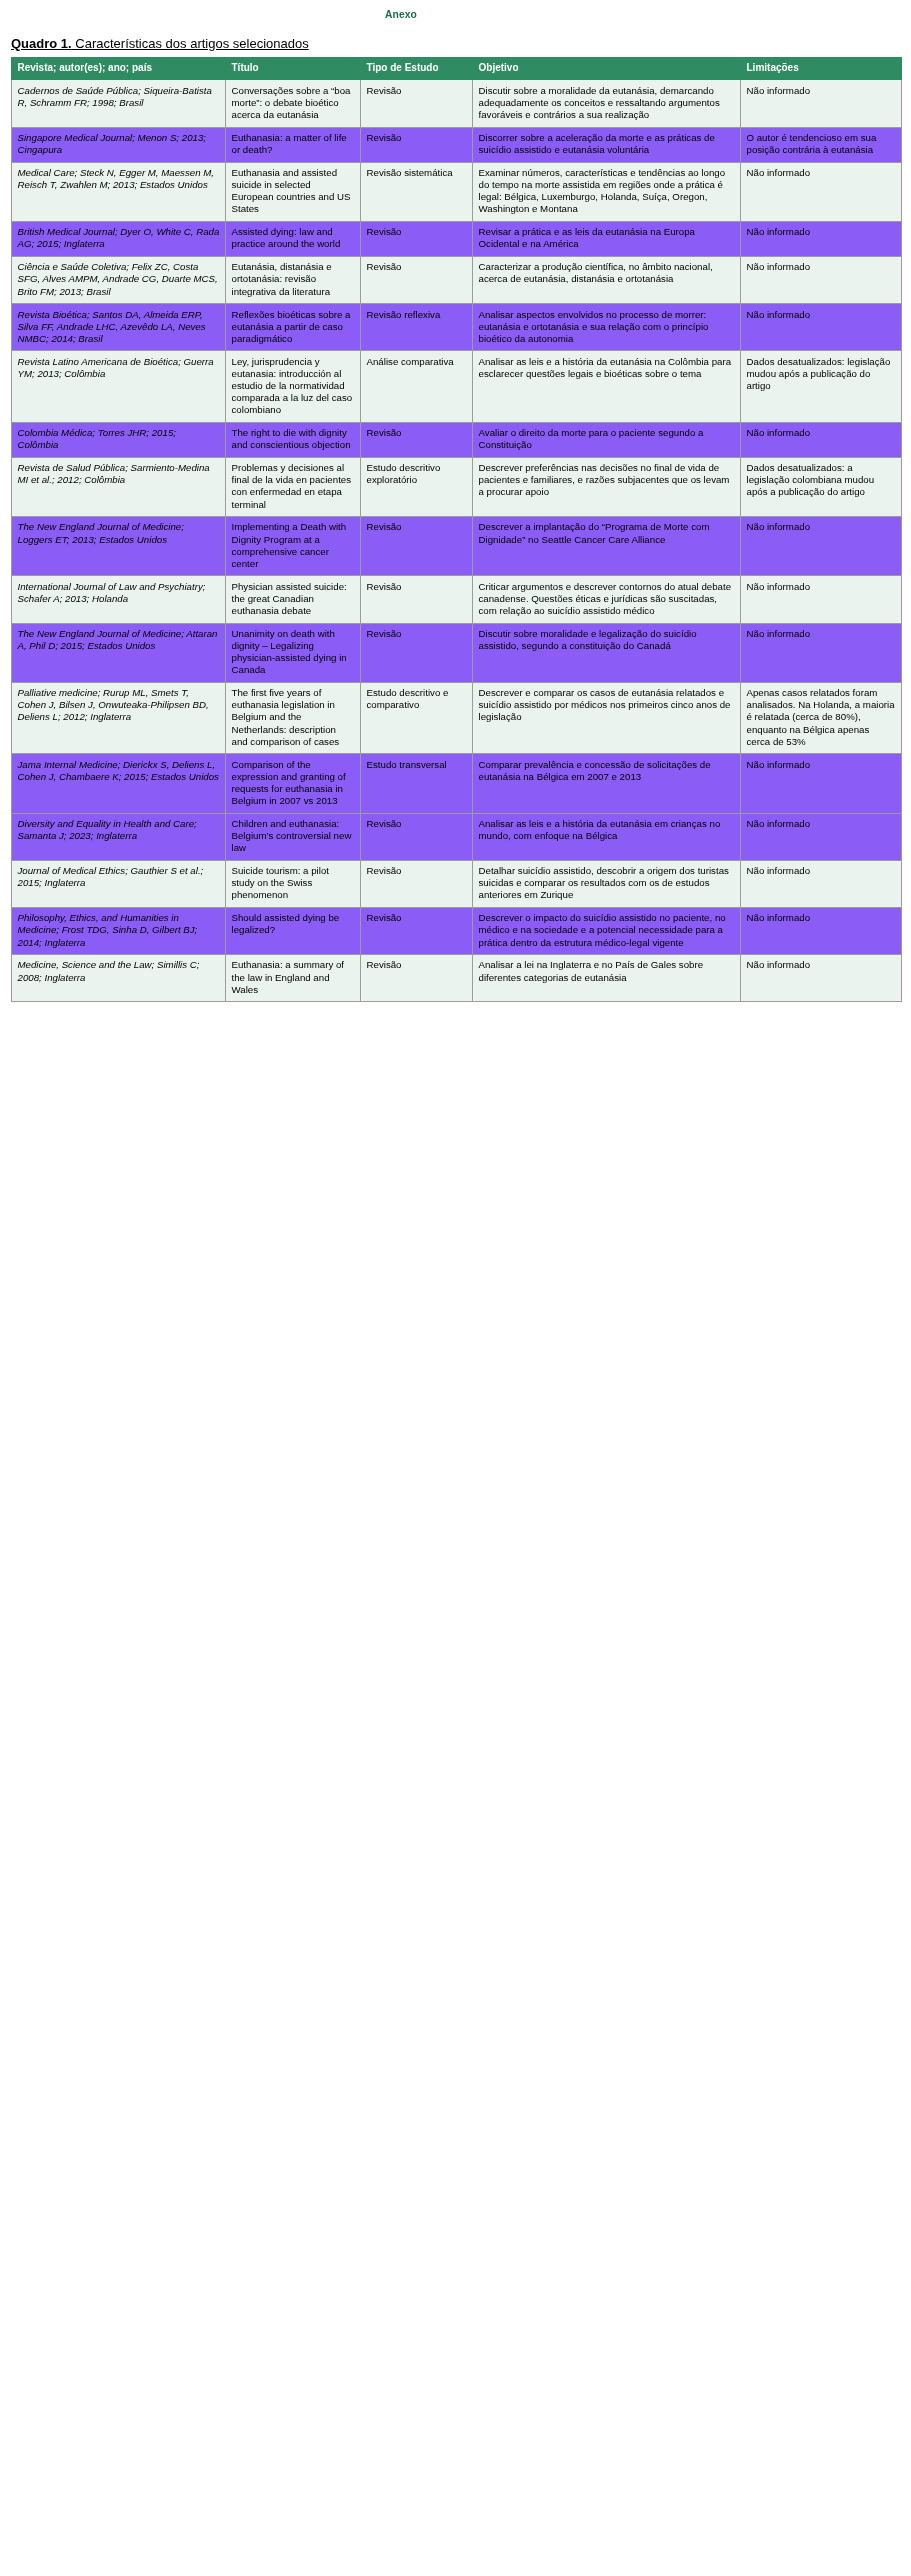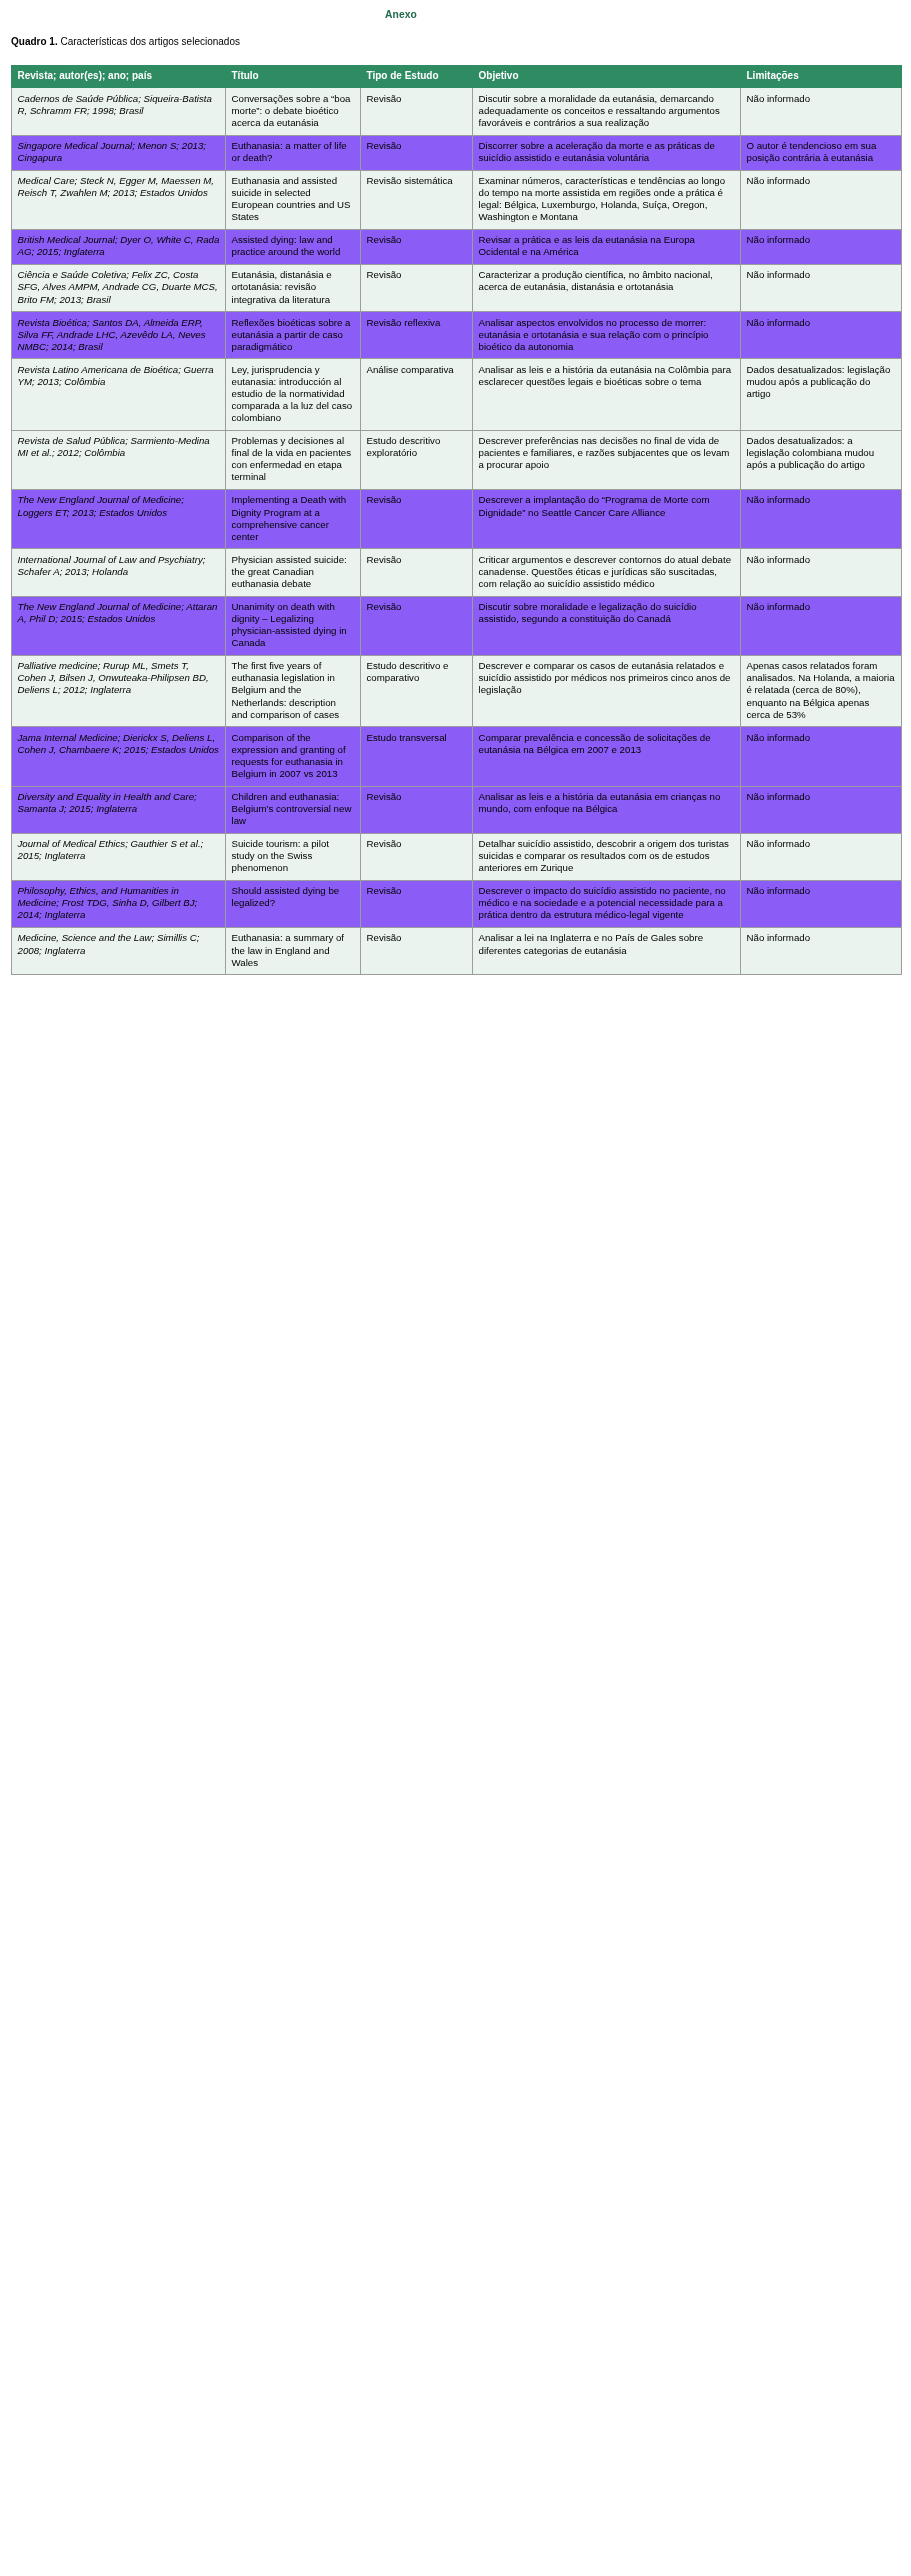--- a/index.html
+++ b/index.html
@@ -19,22 +19,23 @@
   }
   .anexo-title {
     text-align: center;
     font-weight: bold;
     font-size: 10.3px;
     color: #1f6b4b;
     padding: 8.5px 0 16px 0;
     letter-spacing: 0.1px;
   }
   .caption {
-    font-size: 10px;
-    padding: 0 0 18px 11px;
+    font-size: 13px;
+    padding: 0 0 6px 11px;
+    text-decoration: underline;
   }
   .caption .cap-strong {
     font-weight: bold;
   }
   table.quadro {
     border-collapse: collapse;
     width: 890px;
     margin-left: 11px;
     table-layout: fixed;
     padding-left: 24px;
@@ -144,20 +145,27 @@
           <td>Analisar aspectos envolvidos no processo de morrer: eutanásia e ortotanásia e sua relação com o princípio bioético da autonomia</td>
           <td>Não informado</td>
         </tr>
         <tr class="row-alt">
           <td class="col-journal">Revista Latino Americana de Bioética; Guerra YM; 2013; Colômbia</td>
           <td>Ley, jurisprudencia y eutanasia: introducción al estudio de la normatividad comparada a la luz del caso colombiano</td>
           <td>Análise comparativa</td>
           <td>Analisar as leis e a história da eutanásia na Colômbia para esclarecer questões legais e bioéticas sobre o tema</td>
           <td>Dados desatualizados: legislação mudou após a publicação do artigo</td>
         </tr>
+        <tr class="row-plain">
+          <td class="col-journal">Colombia Médica; Torres JHR; 2015; Colômbia</td>
+          <td>The right to die with dignity and conscientious objection</td>
+          <td>Revisão</td>
+          <td>Avaliar o direito da morte para o paciente segundo a Constituição</td>
+          <td>Não informado</td>
+        </tr>
         <tr class="row-alt">
           <td class="col-journal">Revista de Salud Pública; Sarmiento-Medina MI et al.; 2012; Colômbia</td>
           <td>Problemas y decisiones al final de la vida en pacientes con enfermedad en etapa terminal</td>
           <td>Estudo descritivo exploratório</td>
           <td>Descrever preferências nas decisões no final de vida de pacientes e familiares, e razões subjacentes que os levam a procurar apoio</td>
           <td>Dados desatualizados: a legislação colombiana mudou após a publicação do artigo</td>
         </tr>
         <tr class="row-plain">
           <td class="col-journal">The New England Journal of Medicine; Loggers ET; 2013; Estados Unidos</td>
           <td>Implementing a Death with Dignity Program at a comprehensive cancer center</td>
@@ -187,21 +195,21 @@
           <td>Apenas casos relatados foram analisados. Na Holanda, a maioria é relatada (cerca de 80%), enquanto na Bélgica apenas cerca de 53%</td>
         </tr>
         <tr class="row-plain">
           <td class="col-journal">Jama Internal Medicine; Dierickx S, Deliens L, Cohen J, Chambaere K; 2015; Estados Unidos</td>
           <td>Comparison of the expression and granting of requests for euthanasia in Belgium in 2007 vs 2013</td>
           <td>Estudo transversal</td>
           <td>Comparar prevalência e concessão de solicitações de eutanásia na Bélgica em 2007 e 2013</td>
           <td>Não informado</td>
         </tr>
         <tr class="row-plain">
-          <td class="col-journal">Diversity and Equality in Health and Care; Samanta J; 2015; Inglaterra</td>
+          <td class="col-journal">Diversity and Equality in Health and Care; Samanta J; 2023; Inglaterra</td>
           <td>Children and euthanasia: Belgium’s controversial new law</td>
           <td>Revisão</td>
           <td>Analisar as leis e a história da eutanásia em crianças no mundo, com enfoque na Bélgica</td>
           <td>Não informado</td>
         </tr>
         <tr class="row-alt">
           <td class="col-journal">Journal of Medical Ethics; Gauthier S et al.; 2015; Inglaterra</td>
           <td>Suicide tourism: a pilot study on the Swiss phenomenon</td>
           <td>Revisão</td>
           <td>Detalhar suicídio assistido, descobrir a origem dos turistas suicidas e comparar os resultados com os de estudos anteriores em Zurique</td>

